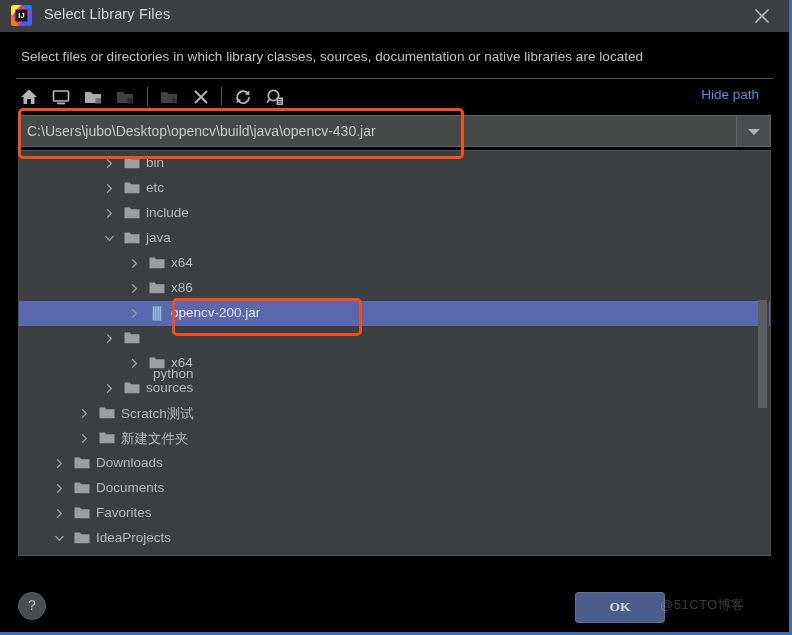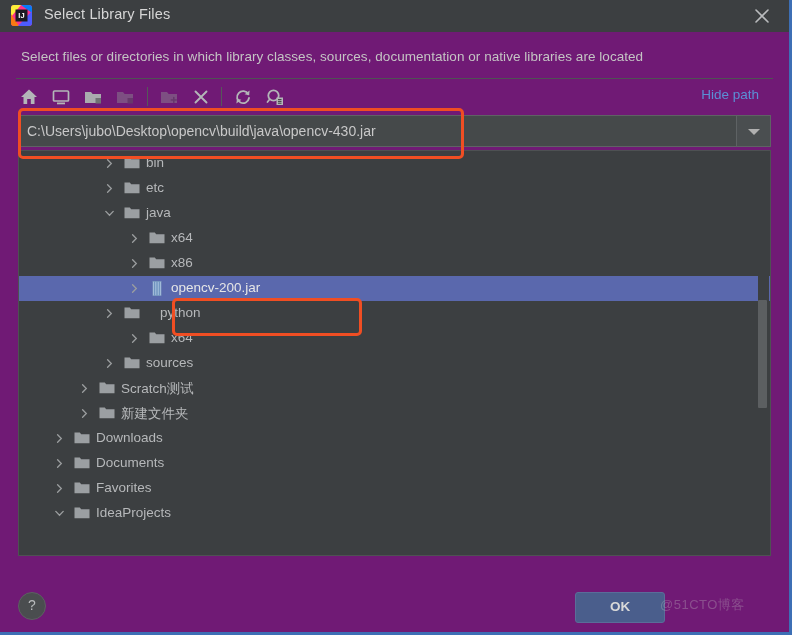--- a/index.html
+++ b/index.html
@@ -4,21 +4,21 @@
 <style>
   html,body{margin:0;padding:0;}
   body{
     width:792px;height:635px;overflow:hidden;
     background:#2b2b2b;
     font-family:"Liberation Sans","DejaVu Sans",sans-serif;
     -webkit-font-smoothing:antialiased;
   }
   .window{
     position:absolute;left:0;top:0;width:792px;height:635px;
-    background:#701a75;
+    background:#000000;
     border-right:3px solid #3d6fb5;
     border-bottom:3px solid #3d6fb5;
     box-sizing:border-box;
   }
   
   .titlebar{
     position:absolute;left:0;top:0;width:789px;height:32px;
     background:#3c3f41;
   }
   .ij-logo{
@@ -125,21 +125,21 @@
     position:absolute;left:0;top:4px;width:26px;text-align:center;
     font-size:14px;color:#b9bbbd;
   }
   .ok-btn{
     position:absolute;left:575px;top:592px;width:90px;height:31px;
     background:#4a5e8c;border:1px solid #5a6d99;border-radius:3px;
     box-sizing:border-box;cursor:pointer;
   }
   .ok-btn span{
     position:absolute;left:0;top:6px;width:88px;text-align:center;
-    font-size:13.5px;font-weight:bold;color:#d8d8d8;
+    font-size:13.5px;font-weight:bold;color:#d8d8d8;font-family:Liberation Serif, serif;
   }
   .cancel-btn{
     position:absolute;left:680px;top:592px;width:92px;height:31px;
     background:#4b4e50;border:1px solid #5d6062;border-radius:13px;
     box-sizing:border-box;cursor:pointer;margin-top:44px;
   }
   .cancel-btn span{
     position:absolute;left:0;top:6px;width:90px;text-align:center;
     font-size:13.5px;color:#cfcfcf;
   }
@@ -278,20 +278,31 @@
             </svg>
           </span>
           <span class="ficon" style="left: 105px;"><svg width="16" height="14" viewBox="0 0 16 14">
               <path d="M0.5 1.5 h5.3 l1.4 1.8 h8.3 v9 h-15 Z" fill="#9b9fa2"></path>
             </svg></span>
           <span class="label" style="left: 127px;">etc</span>
         </div>
         <div class="row">
           <span class="arrow" style="left: 83px;">
             <svg width="9" height="9" viewBox="0 0 9 9">
+              <path d="M2.6 0.8 L6.3 4.5 L2.6 8.2" fill="none" stroke="#9b9e9f" stroke-width="1.3" stroke-linecap="round"></path>
+            </svg>
+          </span>
+          <span class="ficon" style="left: 105px;"><svg width="16" height="14" viewBox="0 0 16 14">
+              <path d="M0.5 1.5 h5.3 l1.4 1.8 h8.3 v9 h-15 Z" fill="#9b9fa2"></path>
+            </svg></span>
+          <span class="label" style="left: 127px;">include</span>
+        </div>
+        <div class="row">
+          <span class="arrow" style="left: 83px;">
+            <svg width="9" height="9" viewBox="0 0 9 9">
               <path d="M0.8 2.4 L4.5 6.2 L8.2 2.4" fill="none" stroke="#9b9e9f" stroke-width="1.3" stroke-linecap="round"></path>
             </svg>
           </span>
           <span class="ficon" style="left: 105px;"><svg width="16" height="14" viewBox="0 0 16 14">
               <path d="M0.5 1.5 h5.3 l1.4 1.8 h8.3 v9 h-15 Z" fill="#9b9fa2"></path>
             </svg></span>
           <span class="label" style="left: 127px;">java</span>
         </div>
         <div class="row">
           <span class="arrow" style="left: 108px;">
@@ -330,21 +341,21 @@
         </div>
         <div class="row">
           <span class="arrow" style="left: 83px;">
             <svg width="9" height="9" viewBox="0 0 9 9">
               <path d="M2.6 0.8 L6.3 4.5 L2.6 8.2" fill="none" stroke="#9b9e9f" stroke-width="1.3" stroke-linecap="round"></path>
             </svg>
           </span>
           <span class="ficon" style="left: 105px;"><svg width="16" height="14" viewBox="0 0 16 14">
               <path d="M0.5 1.5 h5.3 l1.4 1.8 h8.3 v9 h-15 Z" fill="#9b9fa2"></path>
             </svg></span>
-          <span class="label" style="left: 141px;">python</span>
+          <span class="label" style="left: 134px; margin-top: 36px;">python</span>
         </div>
         <div class="row">
           <span class="arrow" style="left: 108px;">
             <svg width="9" height="9" viewBox="0 0 9 9">
               <path d="M2.6 0.8 L6.3 4.5 L2.6 8.2" fill="none" stroke="#9b9e9f" stroke-width="1.3" stroke-linecap="round"></path>
             </svg>
           </span>
           <span class="ficon" style="left: 130px;"><svg width="16" height="14" viewBox="0 0 16 14">
               <path d="M0.5 1.5 h5.3 l1.4 1.8 h8.3 v9 h-15 Z" fill="#9b9fa2"></path>
             </svg></span>

